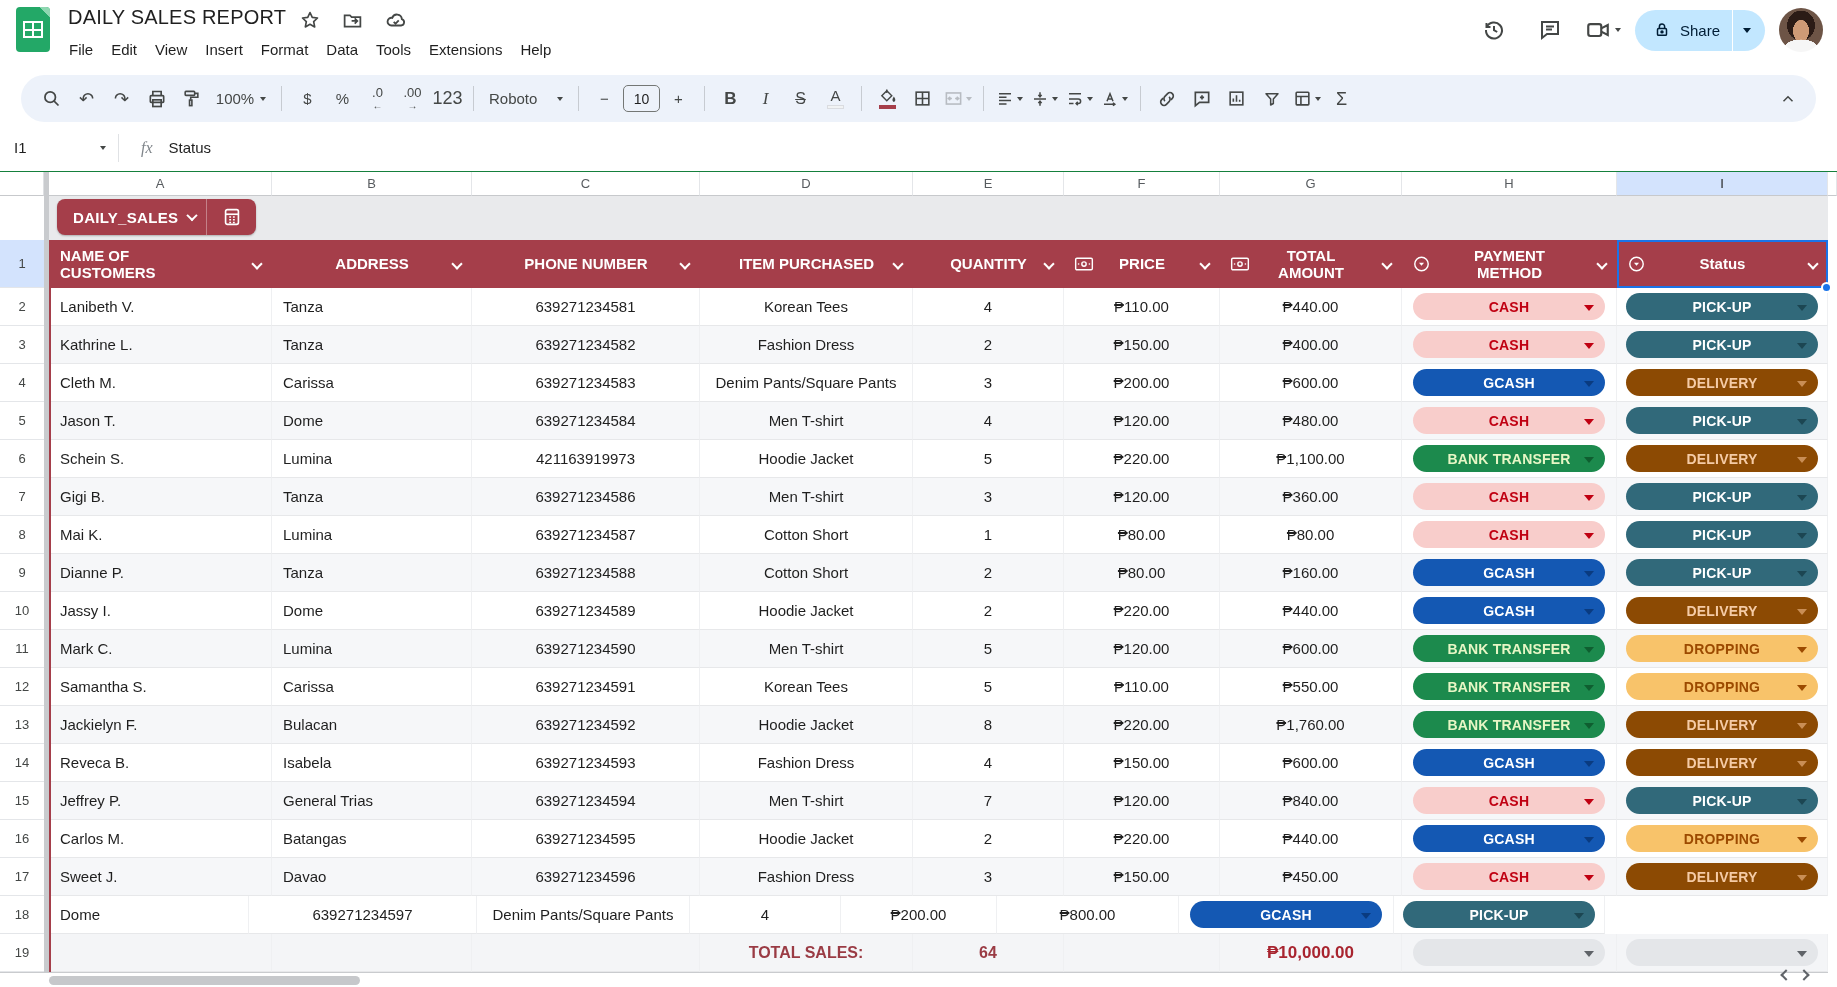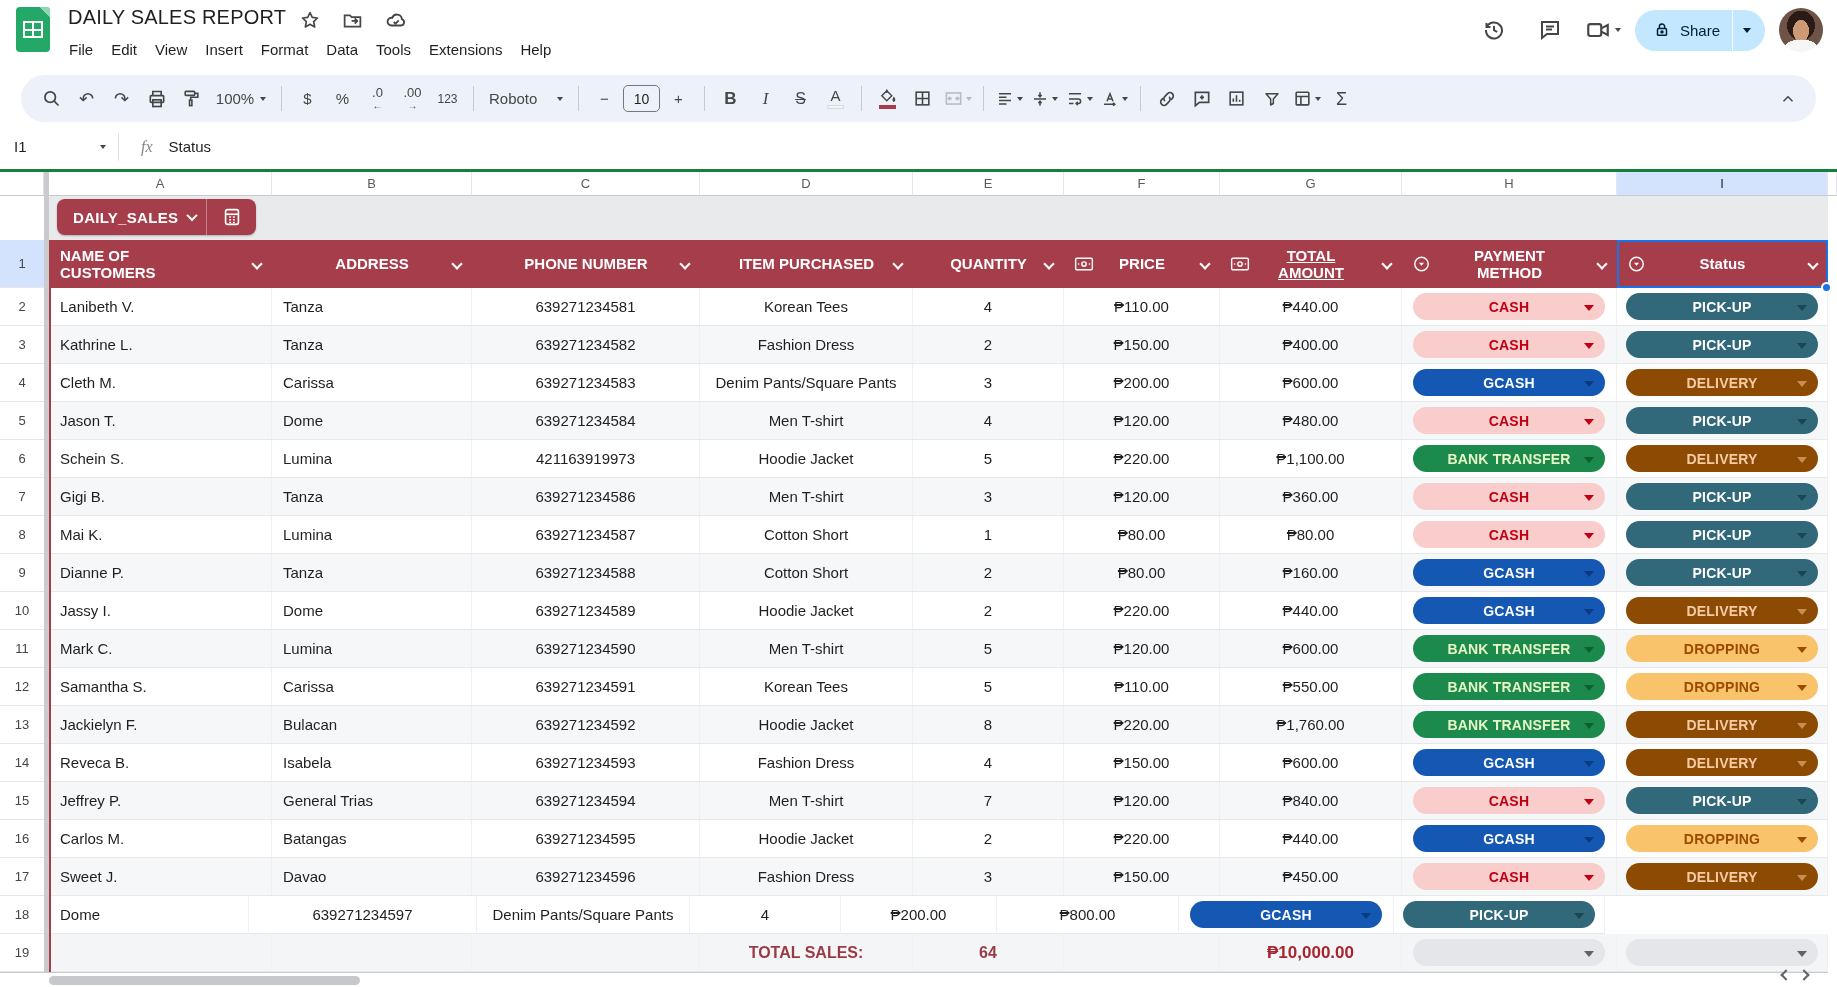--- a/index.html
+++ b/index.html
@@ -56,21 +56,21 @@
   .decnum { font-size:13px; letter-spacing:0; }
   .decarr { font-size:10px; margin-top:-1px; }
   .disabled { color:#B8BCC2; }
   .tri { width:0; height:0; border-left:4px solid transparent; border-right:4px solid transparent;
          border-top:5px solid #444746; }
   .tri.sm { border-left-width:3.5px; border-right-width:3.5px; border-top-width:4.5px; }
   .toolbar-end { margin-left:auto; }
 
   
   .fbar { position:absolute; top:124px; left:0; width:100%; height:48px; display:flex; align-items:center;
-          border-bottom:3px solid #15803d; background:#fff; }
+          border-bottom:1px solid #15803d; background:#fff; }
   .namebox { width:118px; display:flex; align-items:center; justify-content:space-between; padding:0 12px 0 14px; }
   .namebox .ref { font-size:15px; color:#1F1F1F; }
   .fbar-sep { width:1px; height:28px; background:#E0E2E5; }
   .fx { font-style:italic; color:#80868B; font-size:16px; margin:0 16px 0 22px; font-family:"Liberation Serif",serif; }
   .fvalue { font-size:15px; color:#1F1F1F; }
 
   
   .sheet { position:absolute; top:172px; left:0; width:1837px; height:815px; background:#fff; }
   .strip { display:flex; height:24px; }
   .corner { width:44px; height:24px; background:#fff; border-bottom:1px solid #C7C9CC; border-right:1px solid #DEE0E3; }
@@ -251,21 +251,21 @@
     <div class="tbtn">$</div>
     <div class="tbtn">%</div>
     <div class="tbtn stackicon">
       <span class="decnum">.0</span>
       <span class="decarr">←</span>
     </div>
     <div class="tbtn stackicon">
       <span class="decnum">.00</span>
       <span class="decarr">→</span>
     </div>
-    <div class="tbtn" style="font-size:12px">123</div>
+    <div class="tbtn" style="font-size:18px">123</div>
     <div class="tsep"></div>
     <div class="tbtn tb-font">
       <span>Roboto</span>
         <span class="tri sm"></span>
     </div>
     <div class="tsep"></div>
     <div class="tbtn">−</div>
     <div class="fs-box">10</div>
     <div class="tbtn">+</div>
     <div class="tsep"></div>
@@ -443,21 +443,21 @@
           <span class="lefticon">
   <svg width="20" height="16" viewBox="0 0 24 18" fill="none" stroke="#fff" stroke-width="1.7">
               <rect x="2" y="2" width="20" height="14" rx="1.5"></rect>
               <circle cx="12" cy="9" r="2.6"></circle>
               <path d="M5.5 9h.01M18.5 9h.01" stroke-linecap="round" stroke-width="2"></path>
             </svg>
 </span>
           <span class="hlabel">PRICE</span>
           <span class="filterchev"></span>
         </div>
-        <div class="hcell h-g" style="width: 182px; text-decoration: underline;">
+        <div class="hcell h-g" style="width: 182px;">
           <span class="lefticon">
   <svg width="20" height="16" viewBox="0 0 24 18" fill="none" stroke="#fff" stroke-width="1.7">
               <rect x="2" y="2" width="20" height="14" rx="1.5"></rect>
               <circle cx="12" cy="9" r="2.6"></circle>
               <path d="M5.5 9h.01M18.5 9h.01" stroke-linecap="round" stroke-width="2"></path>
             </svg>
 </span>
           <span class="hlabel">TOTAL AMOUNT</span>
           <span class="filterchev"></span>
         </div>

